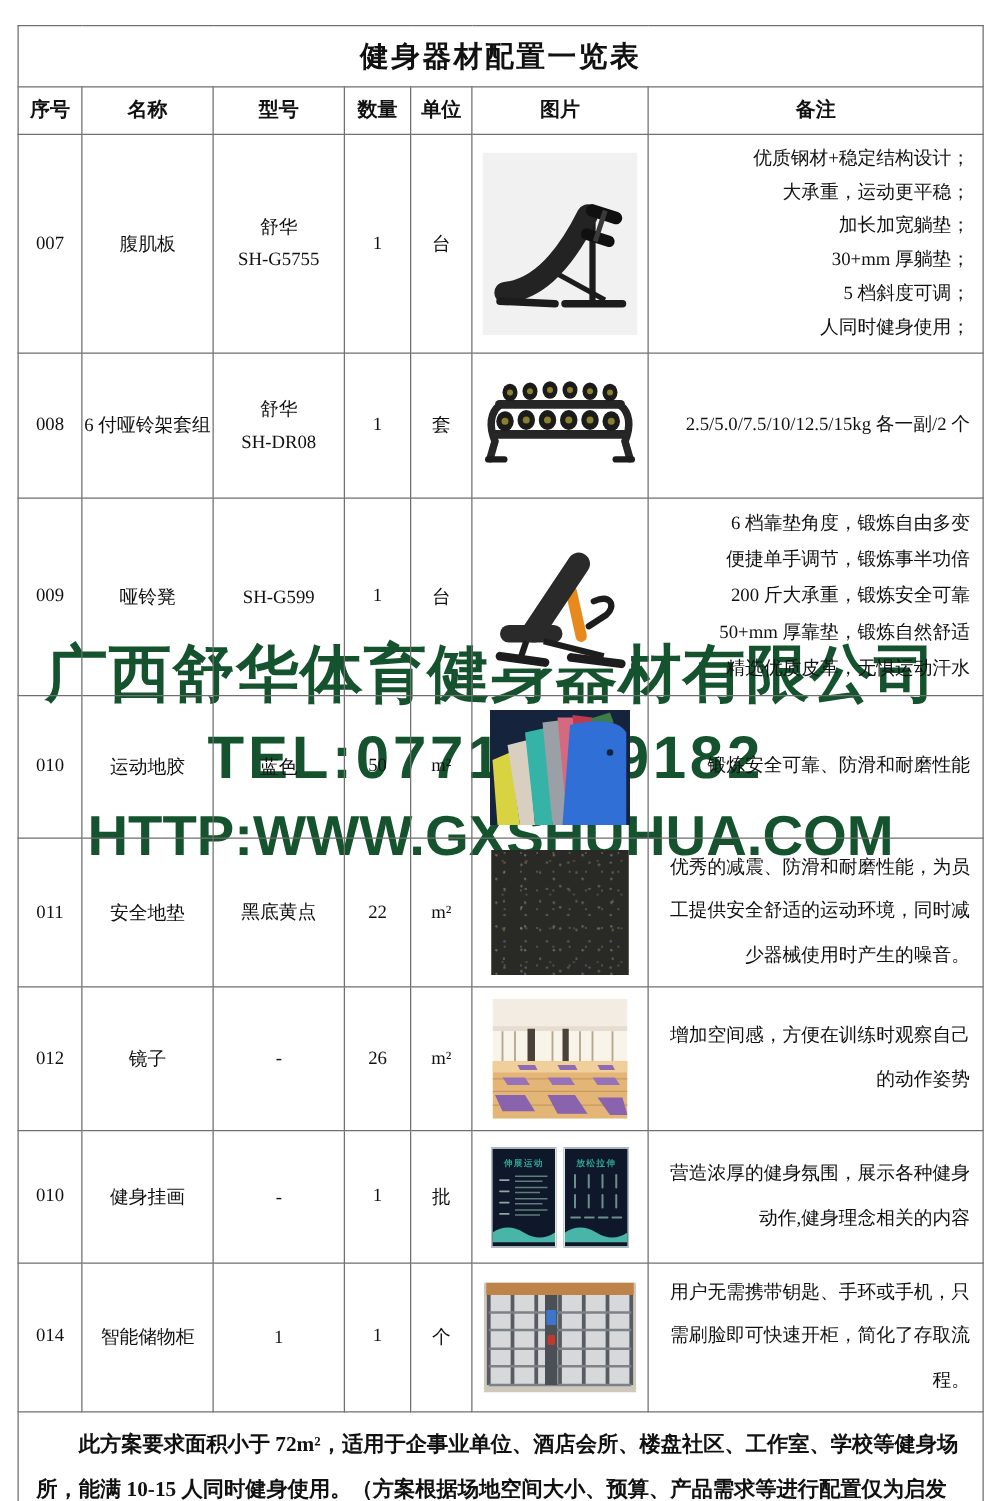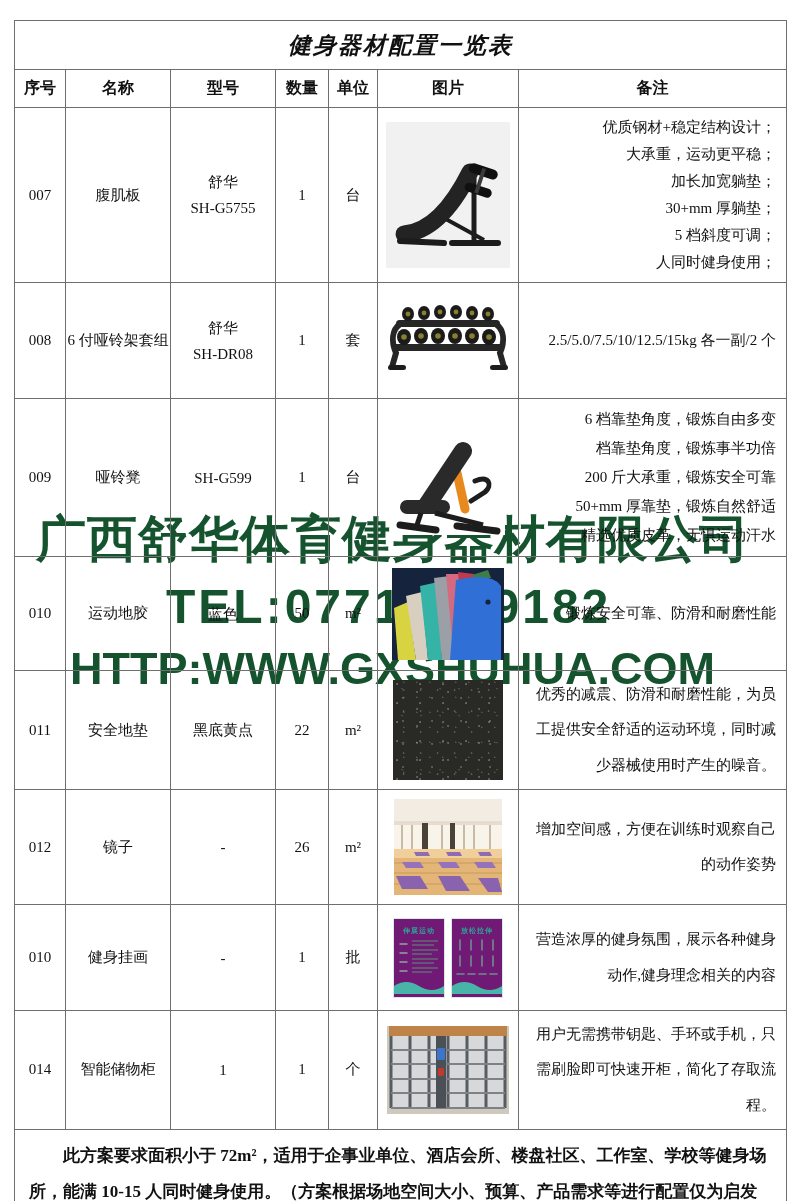--- a/index.html
+++ b/index.html
@@ -12,21 +12,21 @@
       font-family:Liberation Sans, sans-serif;}
   #wm1{left:36px;top:506px;font-size:50px;letter-spacing:1px;}
   #wm2{left:166px;top:579px;font-size:48px;letter-spacing:3px;}
   #wm3{left:70px;top:643px;font-size:45px;}
   table{position:relative;z-index:2;border-collapse:collapse;table-layout:fixed;
         margin:20px 0 0 14px;width:772px;}
   td,th{border:1.5px solid #6f6f6f;text-align:center;vertical-align:middle;
         font-size:15px;font-weight:normal;padding:0;background:transparent;}
   th{font-weight:bold;font-size:16px;}
   .title-cell{font-size:23px;font-weight:bold;letter-spacing:2px;}
-  tr.r-title{height:49px;font-style:italic;} tr.r-head{height:38px;}
+  tr.r-title{height:49px;} tr.r-head{height:38px;}
   tr.r1{height:165px;} tr.r2{height:116px;margin-top:16px;} tr.r3{height:148px;}
   tr.r4{height:114px;} tr.r5{height:119px;} tr.r6{height:115px;}
   tr.r7{height:106px;} tr.r8{height:104px;} tr.r-foot{height:96px;}
   td.rm{text-align:right;padding:6px 10px;}
   .ln6 div{line-height:27px;}
   .ln5 div{line-height:29px;}
   .para{line-height:2.35;}
   .model div{line-height:26px;}
   td.foot{padding:8px 14px;text-align:left;font-size:17px;font-weight:600;line-height:2.15;}
   .foot p{margin:0;text-indent:2em;}
@@ -34,21 +34,21 @@
   .speckle{width:110px;height:100px;background:#292926;
     background-image:
       radial-gradient(circle at 18% 22%, rgba(255,255,255,.28) 0 .8px, transparent 1.2px),
       radial-gradient(circle at 62% 48%, rgba(255,255,255,.22) 0 .8px, transparent 1.2px),
       radial-gradient(circle at 35% 78%, rgba(230,200,120,.30) 0 .8px, transparent 1.2px),
       radial-gradient(circle at 82% 16%, rgba(255,255,255,.20) 0 .7px, transparent 1.1px),
       radial-gradient(circle at 48% 32%, rgba(230,200,120,.22) 0 .7px, transparent 1.1px),
       radial-gradient(circle at 78% 70%, rgba(255,255,255,.25) 0 .8px, transparent 1.2px);
     background-size:23px 19px,17px 21px,29px 23px,13px 15px,19px 27px,31px 17px;}
   .posters{width:114px;height:84px;background:#fff;display:flex;gap:6px;align-items:center;justify-content:center;}
-  .poster{width:50px;height:78px;background:#701a75;border:1px solid #d8e8e5;position:relative;overflow:hidden;}
+  .poster{width:50px;height:78px;background:#0f172a;border:1px solid #d8e8e5;position:relative;overflow:hidden;}
   .poster .ptitle{display:block;text-align:center;margin-top:7px;font-size:7px;font-weight:bold;color:#2ea296;letter-spacing:1px;}
 </style>
 </head>
 <body>
 
 <div class="wm" id="wm1">广西舒华体育健身器材有限公司</div>
 <div class="wm" id="wm2">TEL:07715889182</div>
 <div class="wm" id="wm3">HTTP:WWW.GXSHUHUA.COM</div>
 
 <table>
@@ -186,21 +186,21 @@
           <path d="M16,86 L52,86" stroke="#2a2a2a" stroke-width="14" stroke-linecap="round"></path>
           <path d="M30,92 L26,104" stroke="#1d1d1d" stroke-width="5"></path>
           <path d="M44,92 L92,104" stroke="#1d1d1d" stroke-width="5"></path>
           <path d="M9,104 L45,109" stroke="#1d1d1d" stroke-width="7" stroke-linecap="round"></path>
           <path d="M66,105 L106,110" stroke="#1d1d1d" stroke-width="7" stroke-linecap="round"></path>
         </svg>
       </div>
     </td>
     <td class="rm ln5">
       <div>6 档靠垫角度，锻炼自由多变</div>
-      <div>档靠垫角度，锻炼事半功倍</div>
+      <div>便捷单手调节，锻炼事半功倍</div>
       <div>200 斤大承重，锻炼安全可靠</div>
       <div>50+mm 厚靠垫，锻炼自然舒适</div>
       <div>精选优质皮革，无惧运动汗水</div>
     </td>
   </tr>
 
   <tr class="r4">
     <td>010</td>
     <td>运动地胶</td>
     <td class="model">

